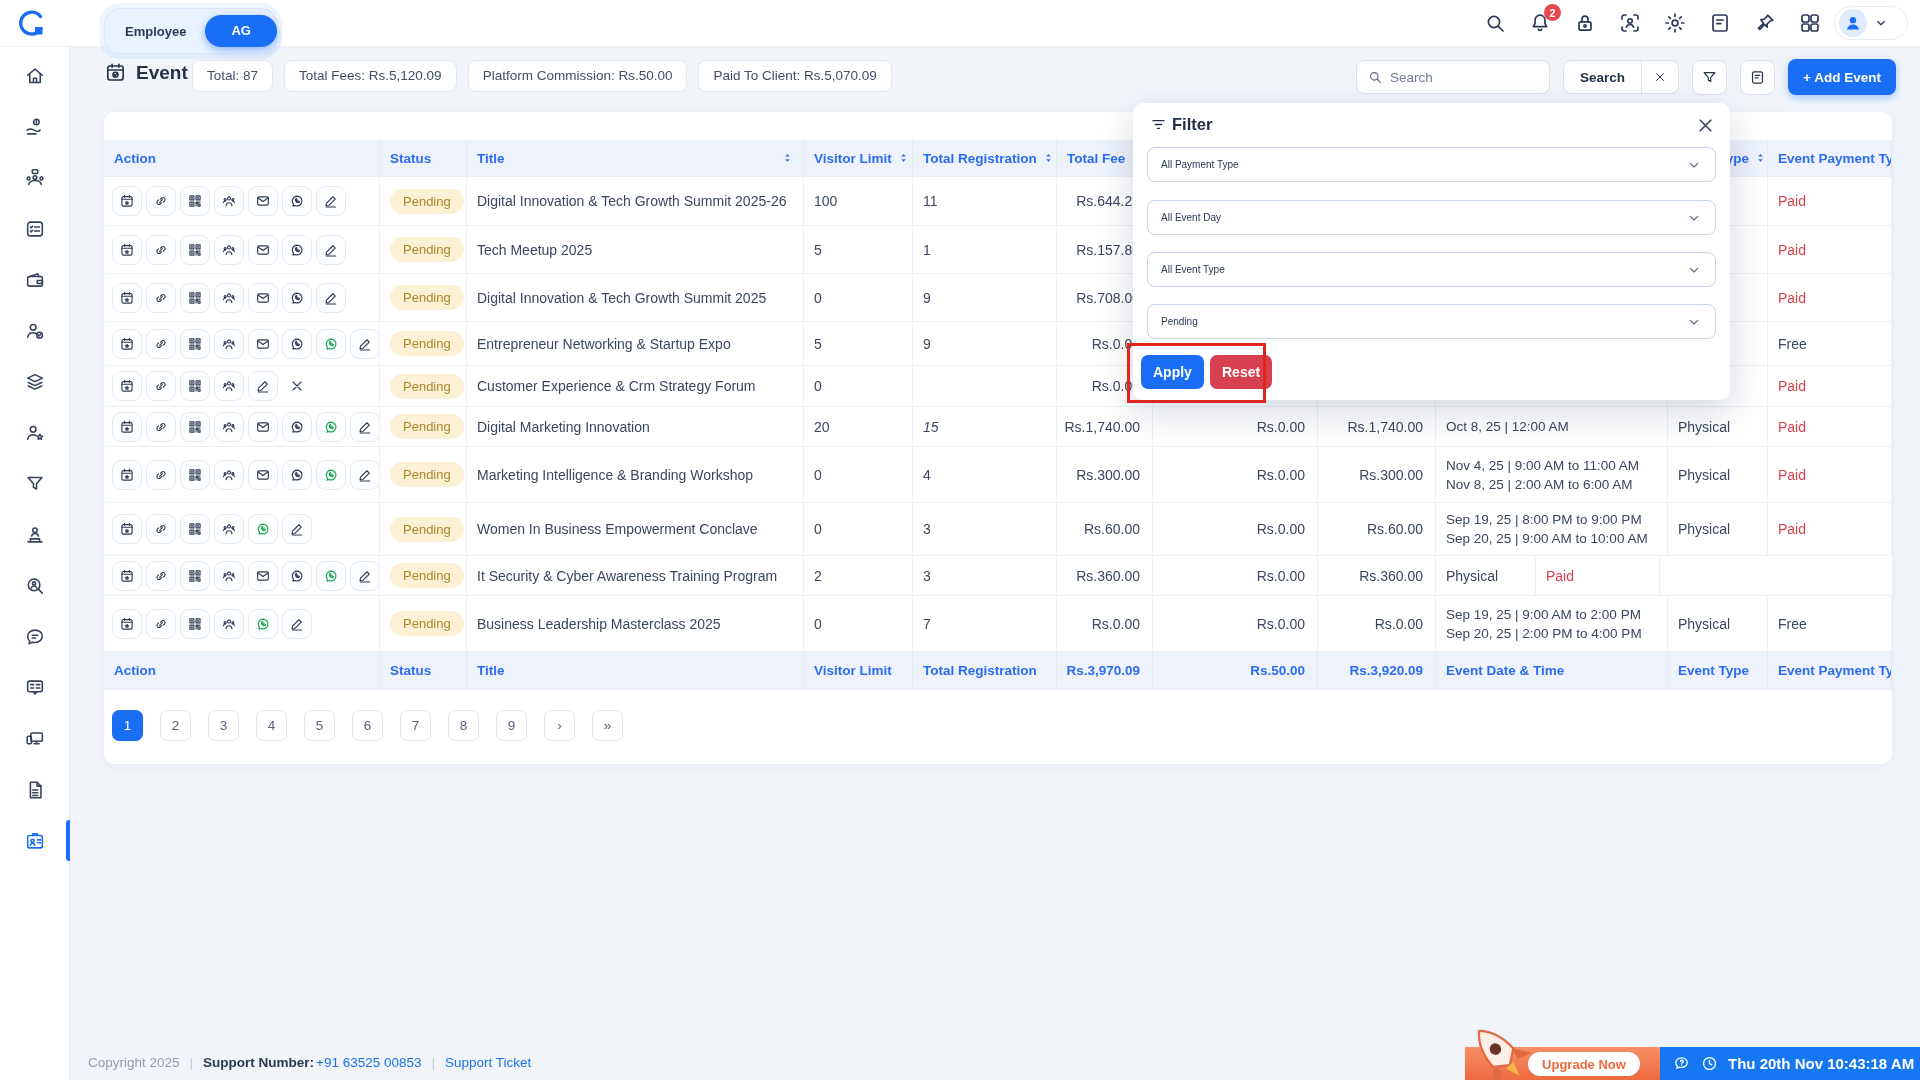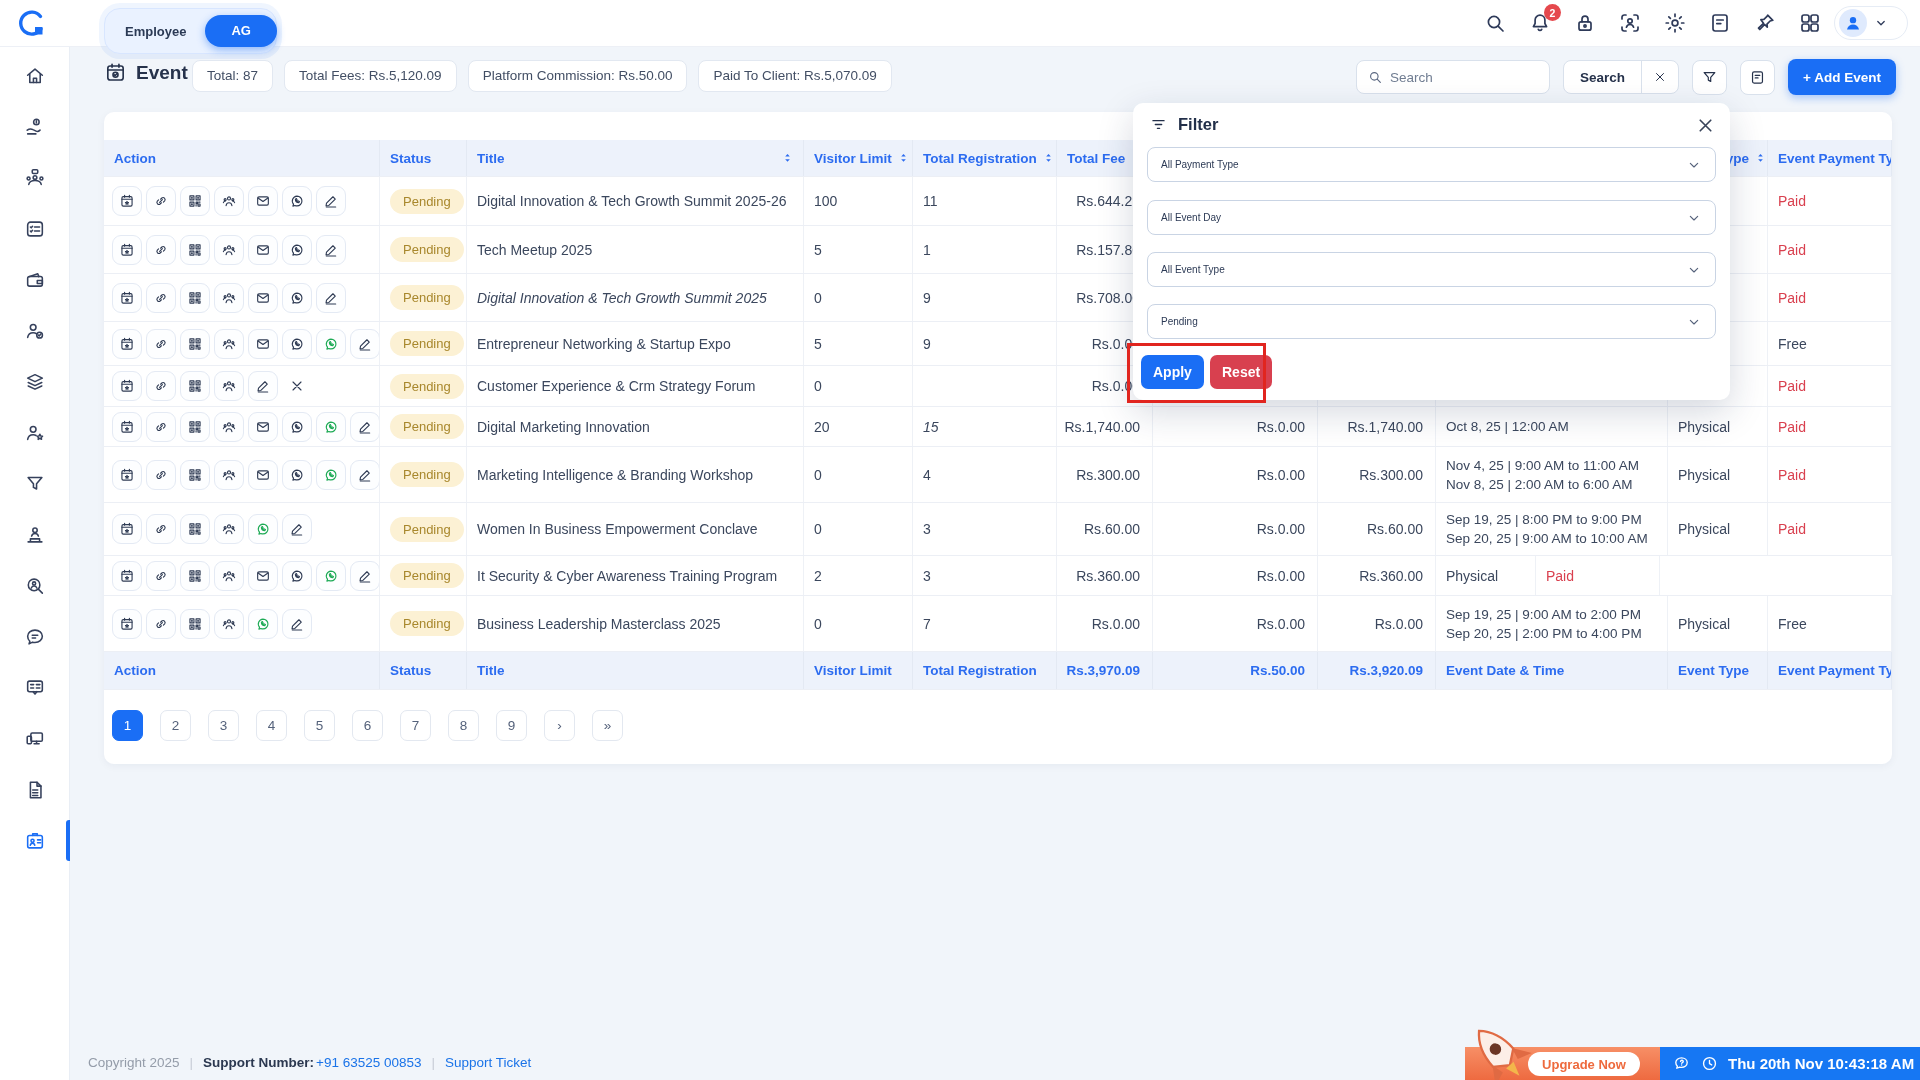--- a/index.html
+++ b/index.html
@@ -65,21 +65,21 @@
 .abtn.green{color:#1daa55}
 .abtn.plain{border:none;background:transparent}
 .pending{background:var(--pending-bg);color:var(--pending-text);font-size:13px;padding:5px 13px;border-radius:13px}
 .td.dates{flex-direction:column;align-items:flex-start;justify-content:center;font-size:13.5px;line-height:19px}
 .pay-paid{color:var(--paid)}
 .pagination{position:absolute;left:8px;top:598px;display:flex;gap:17px}
 .pg{width:31px;height:31px;border:1px solid #e3e8f0;border-radius:7px;background:#fff;color:#55627b;font-size:13.5px;display:flex;align-items:center;justify-content:center;cursor:pointer}
 .pg.active{background:var(--accent);border-color:var(--accent);color:#fff}
 
 .filter-panel{position:absolute;left:1133px;top:103px;width:597px;height:297px;background:#fff;border-radius:10px;box-shadow:0 12px 36px rgba(24,39,75,.18);z-index:20}
-.fp-head{position:absolute;left:16px;top:12px;display:flex;align-items:center;gap:10px;color:#222f49}
+.fp-head{position:absolute;left:16px;top:12px;display:flex;align-items:center;gap:4px;color:#222f49}
 .fp-head .icon{width:19px;height:19px}
 .fp-head b{font-size:16.5px}
 .fp-close{position:absolute;right:14px;top:12px;width:21px;height:21px;color:#39445a;cursor:pointer}
 .dropdown{position:absolute;left:14px;width:569px;height:35px;border:1px solid #c9d4e4;border-radius:8px;display:flex;align-items:center;justify-content:space-between;padding:0 13px;cursor:pointer;background:#fff}
 .dd-label{font-size:10px;color:#2c3a55}
 .dd-chev{width:16px;height:16px;color:#55627b}
 .fp-btn{position:absolute;top:252px;height:34px;border-radius:7px;color:#fff;font-size:14px;font-weight:600;display:flex;align-items:center;padding:0 12px;cursor:pointer}
 .fp-apply{left:8px;background:var(--accent)}
 .fp-reset{left:77px;background:var(--danger)}
 .red-box{position:absolute;left:1127px;top:343px;width:139px;height:60px;border:3px solid var(--annotation);z-index:21}
@@ -659,21 +659,21 @@
               <svg viewBox="0 0 24 24" fill="none" stroke="currentColor" stroke-width="1.7" stroke-linecap="round" stroke-linejoin="round">
                 <path d="m14.9 5.6 3.5 3.5-9.6 9.6-4.3.8.8-4.3z"></path>
                 <path d="M5 21h14"></path>
               </svg>
             </span>
           </div>
         </div>
         <div class="td" style="width: 87px;">
           <span class="pending">Pending</span>
         </div>
-        <div class="td" style="width: 337px; font-style: italic;">Digital Innovation &amp; Tech Growth Summit 2025</div>
+        <div class="td" style="width: 337px;">Digital Innovation &amp; Tech Growth Summit 2025</div>
         <div class="td" style="width: 109px;">0</div>
         <div class="td" style="width: 144px;">9</div>
         <div class="td money" style="width: 96px;">Rs.708.00</div>
         <div class="td money" style="width: 165px;"></div>
         <div class="td money" style="width: 118px;"></div>
         <div class="td dates" style="width: 232px;"></div>
         <div class="td" style="width: 100px;"></div>
         <div class="td pay-paid" style="width: 124px;">Paid</div>
       </div>
       <div class="trow" style="height: 44px;">

